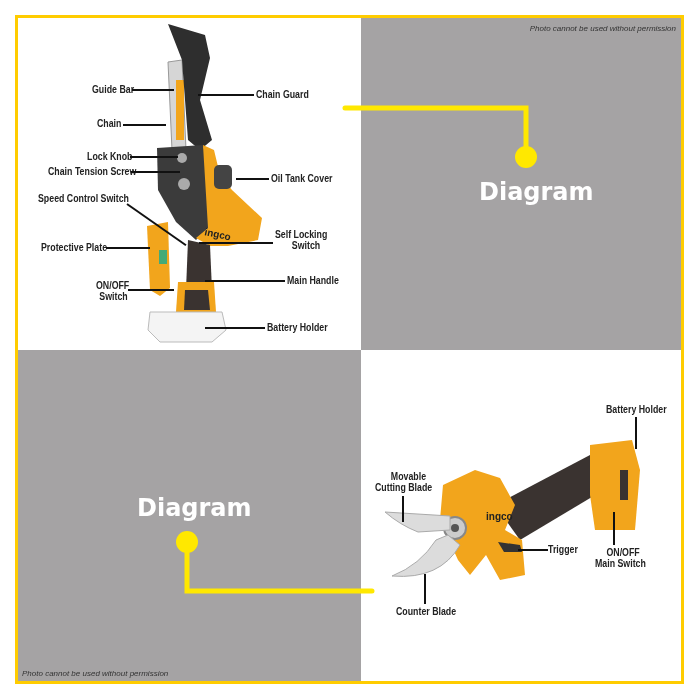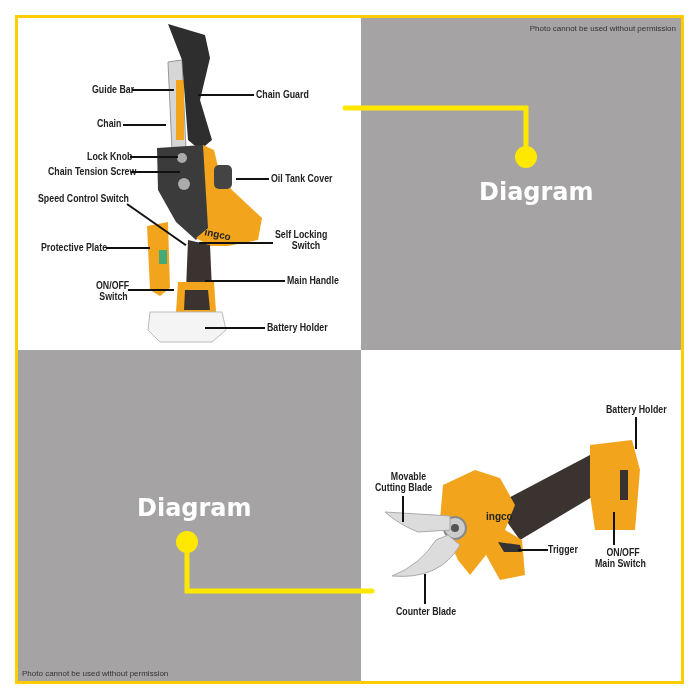--- a/index.html
+++ b/index.html
@@ -3,21 +3,21 @@
 <meta charset="utf-8">
 <style>
   html, body { margin:0; padding:0; background:#ffffff; }
   body { width:700px; height:700px; position:relative; overflow:hidden; font-family:"Liberation Sans", sans-serif; }
   .frame { position:absolute; left:15px; top:15px; width:663px; height:663px; border:3px solid #FFCC00; box-sizing:content-box; }
   .q { position:absolute; }
   .q-tl { left:18px; top:18px; width:343px; height:332px; background:#ffffff; }
   .q-tr { left:361px; top:18px; width:320px; height:332px; background:#A5A3A4; }
   .q-bl { left:18px; top:350px; width:343px; height:331px; background:#A5A3A4; }
   .q-br { left:361px; top:350px; width:320px; height:331px; background:#ffffff; }
-  .watermark { position:absolute; font-size:8px; color:#333; white-space:nowrap; }
+  .watermark { position:absolute; font-size:8px; font-style:italic; color:#333; white-space:nowrap; }
   .wm-tr { right:24px; top:24px; }
   .wm-bl { left:22px; bottom:22px; }
   .diagram-title { position:absolute; color:#ffffff; font-weight:bold; font-size:24px; font-family:"DejaVu Sans", sans-serif; }
   .dt-tr { left:479px; top:178px; }
   .dt-bl { left:137px; top:494px; }
   .callout { position:absolute; font-size:10px; font-weight:bold; color:#222; white-space:nowrap; font-family:"Liberation Sans", sans-serif; transform:scaleX(0.88); transform-origin:left center; line-height:11px; }
   .callout.c { text-align:center; }
   .leader { position:absolute; background:#111; }
   svg.over { position:absolute; left:0; top:0; }
 </style>

